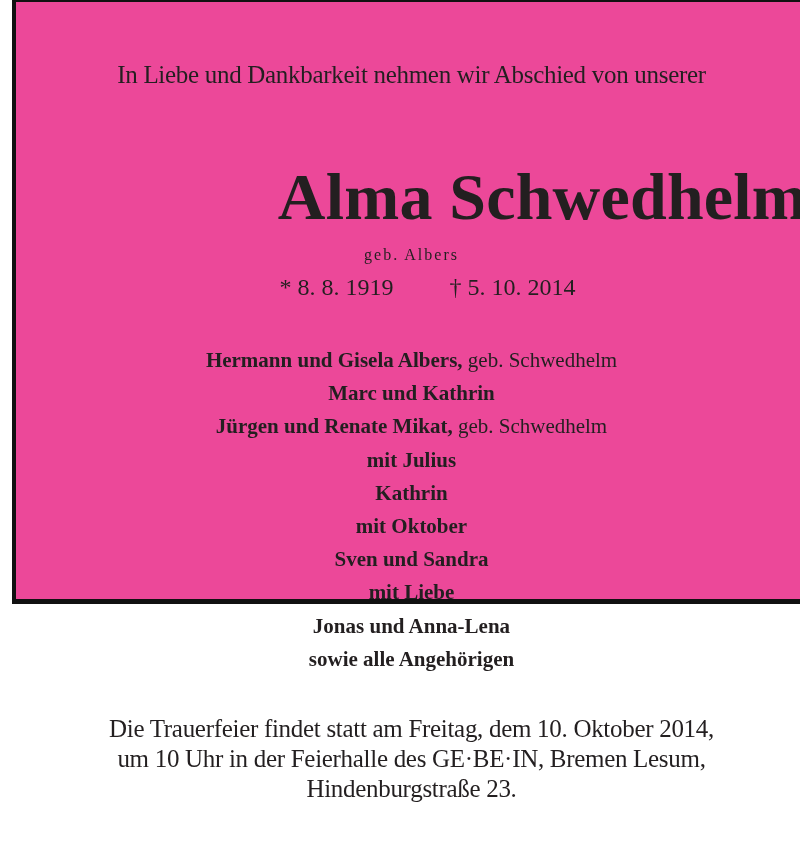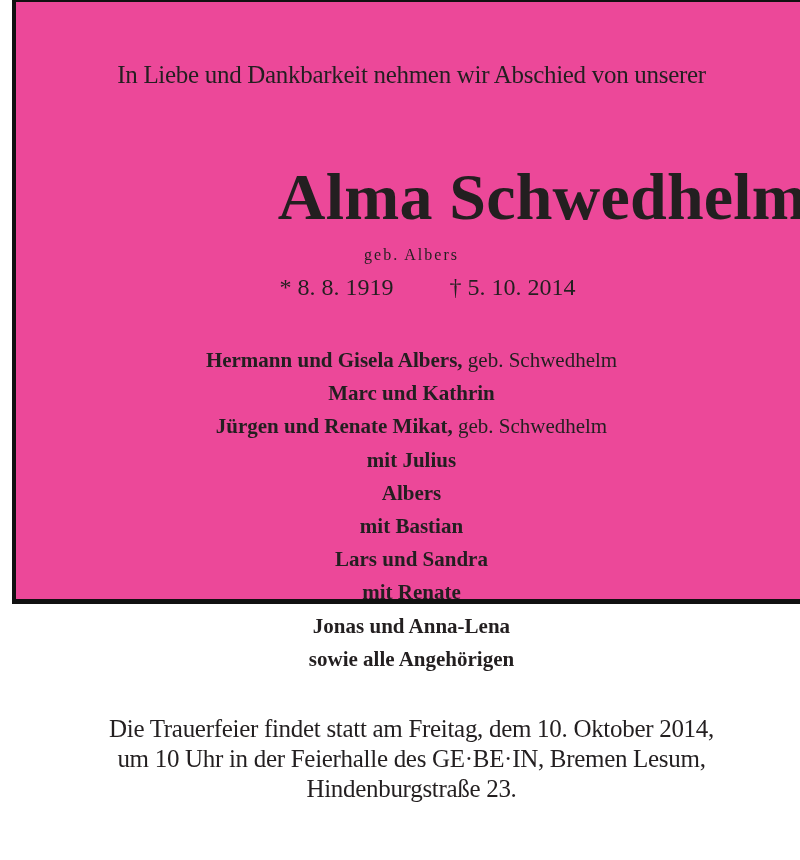--- a/index.html
+++ b/index.html
@@ -43,24 +43,24 @@
 
     <div class="dates">
       <span class="birth">* 8. 8. 1919</span><span class="death">† 5. 10. 2014</span>
     </div>
 
     <div class="family">
       <span class="line"><b>Hermann und Gisela Albers,</b><span class="reg"> geb. Schwedhelm</span></span>
       <span class="line"><b>Marc und Kathrin</b></span>
       <span class="line"><b>Jürgen und Renate Mikat,</b><span class="reg"> geb. Schwedhelm</span></span>
       <span class="line"><b>mit Julius</b></span>
-      <span class="line"><b>Albers</b></span>
-      <span class="line"><b>mit Bastian</b></span>
-      <span class="line"><b>Lars und Sandra</b></span>
-      <span class="line"><b>mit Renate</b></span>
+      <span class="line"><b>Kathrin</b></span>
+      <span class="line"><b>mit Oktober</b></span>
+      <span class="line"><b>Sven und Sandra</b></span>
+      <span class="line"><b>mit Liebe</b></span>
       <span class="line"><b>Jonas und Anna-Lena</b></span>
       <span class="line"><b>sowie alle Angehörigen</b></span>
     </div>
 
     <div class="service">
       <span class="line">Die Trauerfeier findet statt am Freitag, dem 10. Oktober 2014,</span>
       <span class="line">um 10 Uhr in der Feierhalle des GE·BE·IN, Bremen Lesum,</span>
       <span class="line">Hindenburgstraße 23.</span>
     </div>
 

